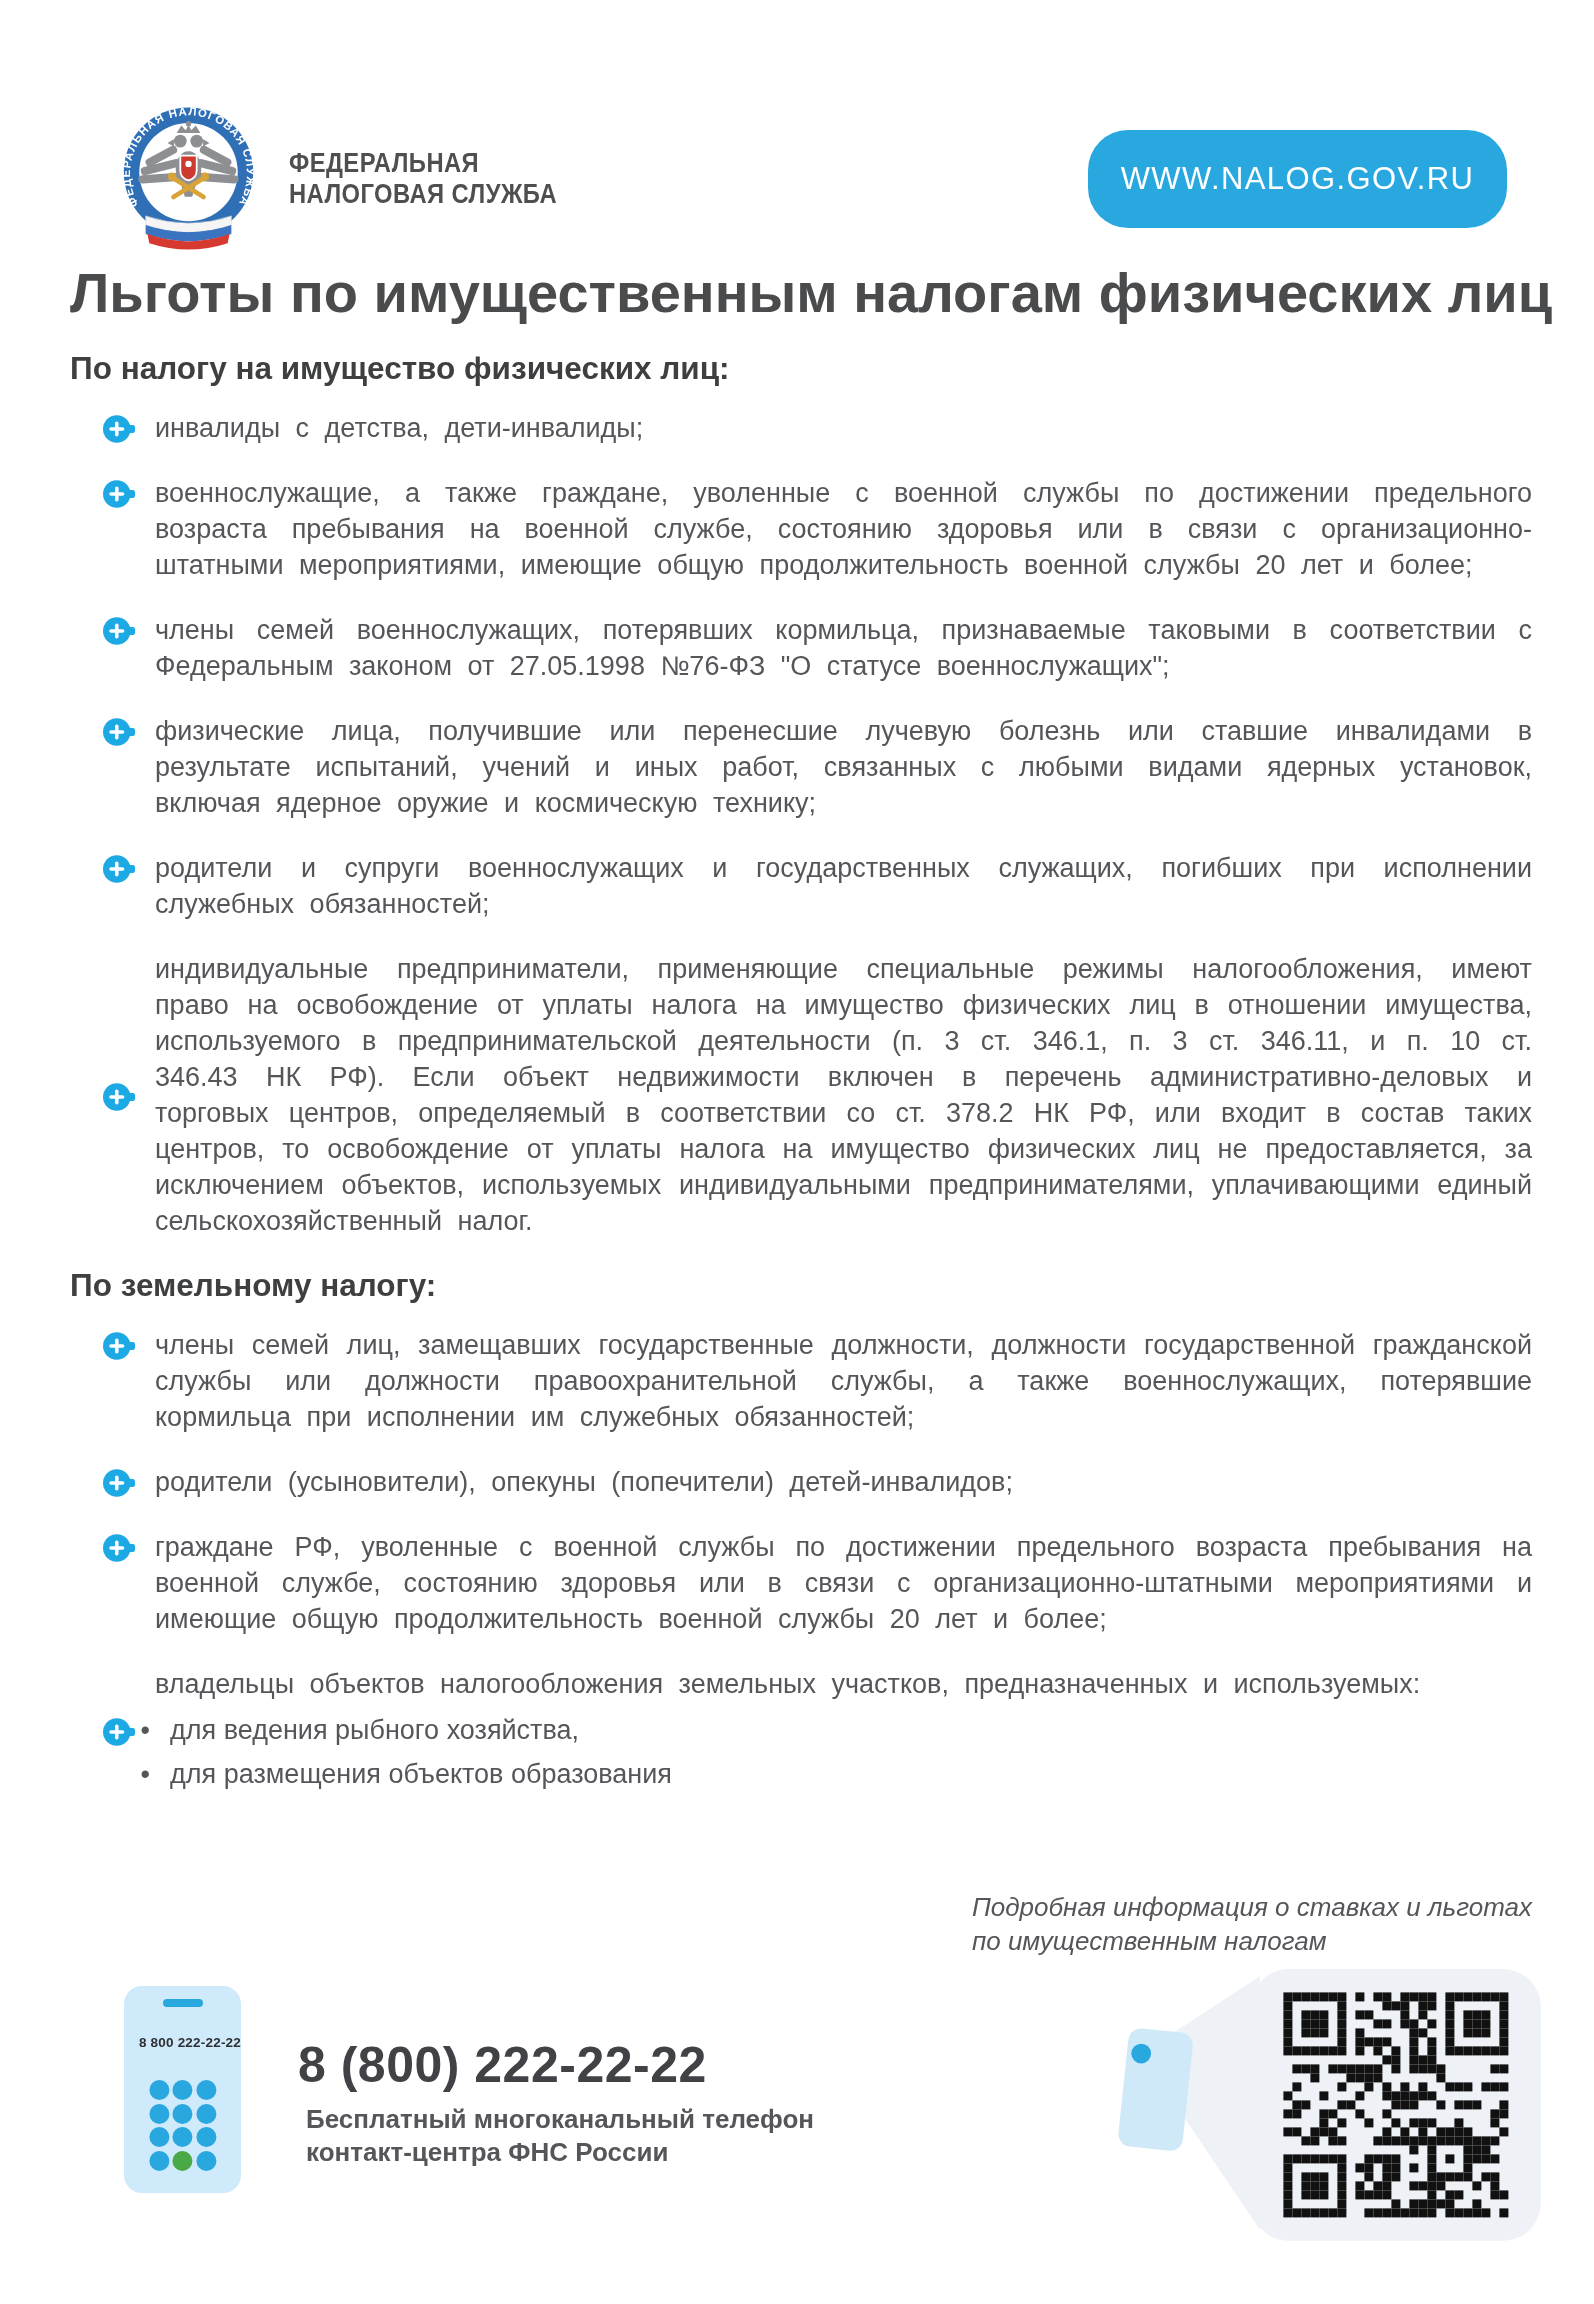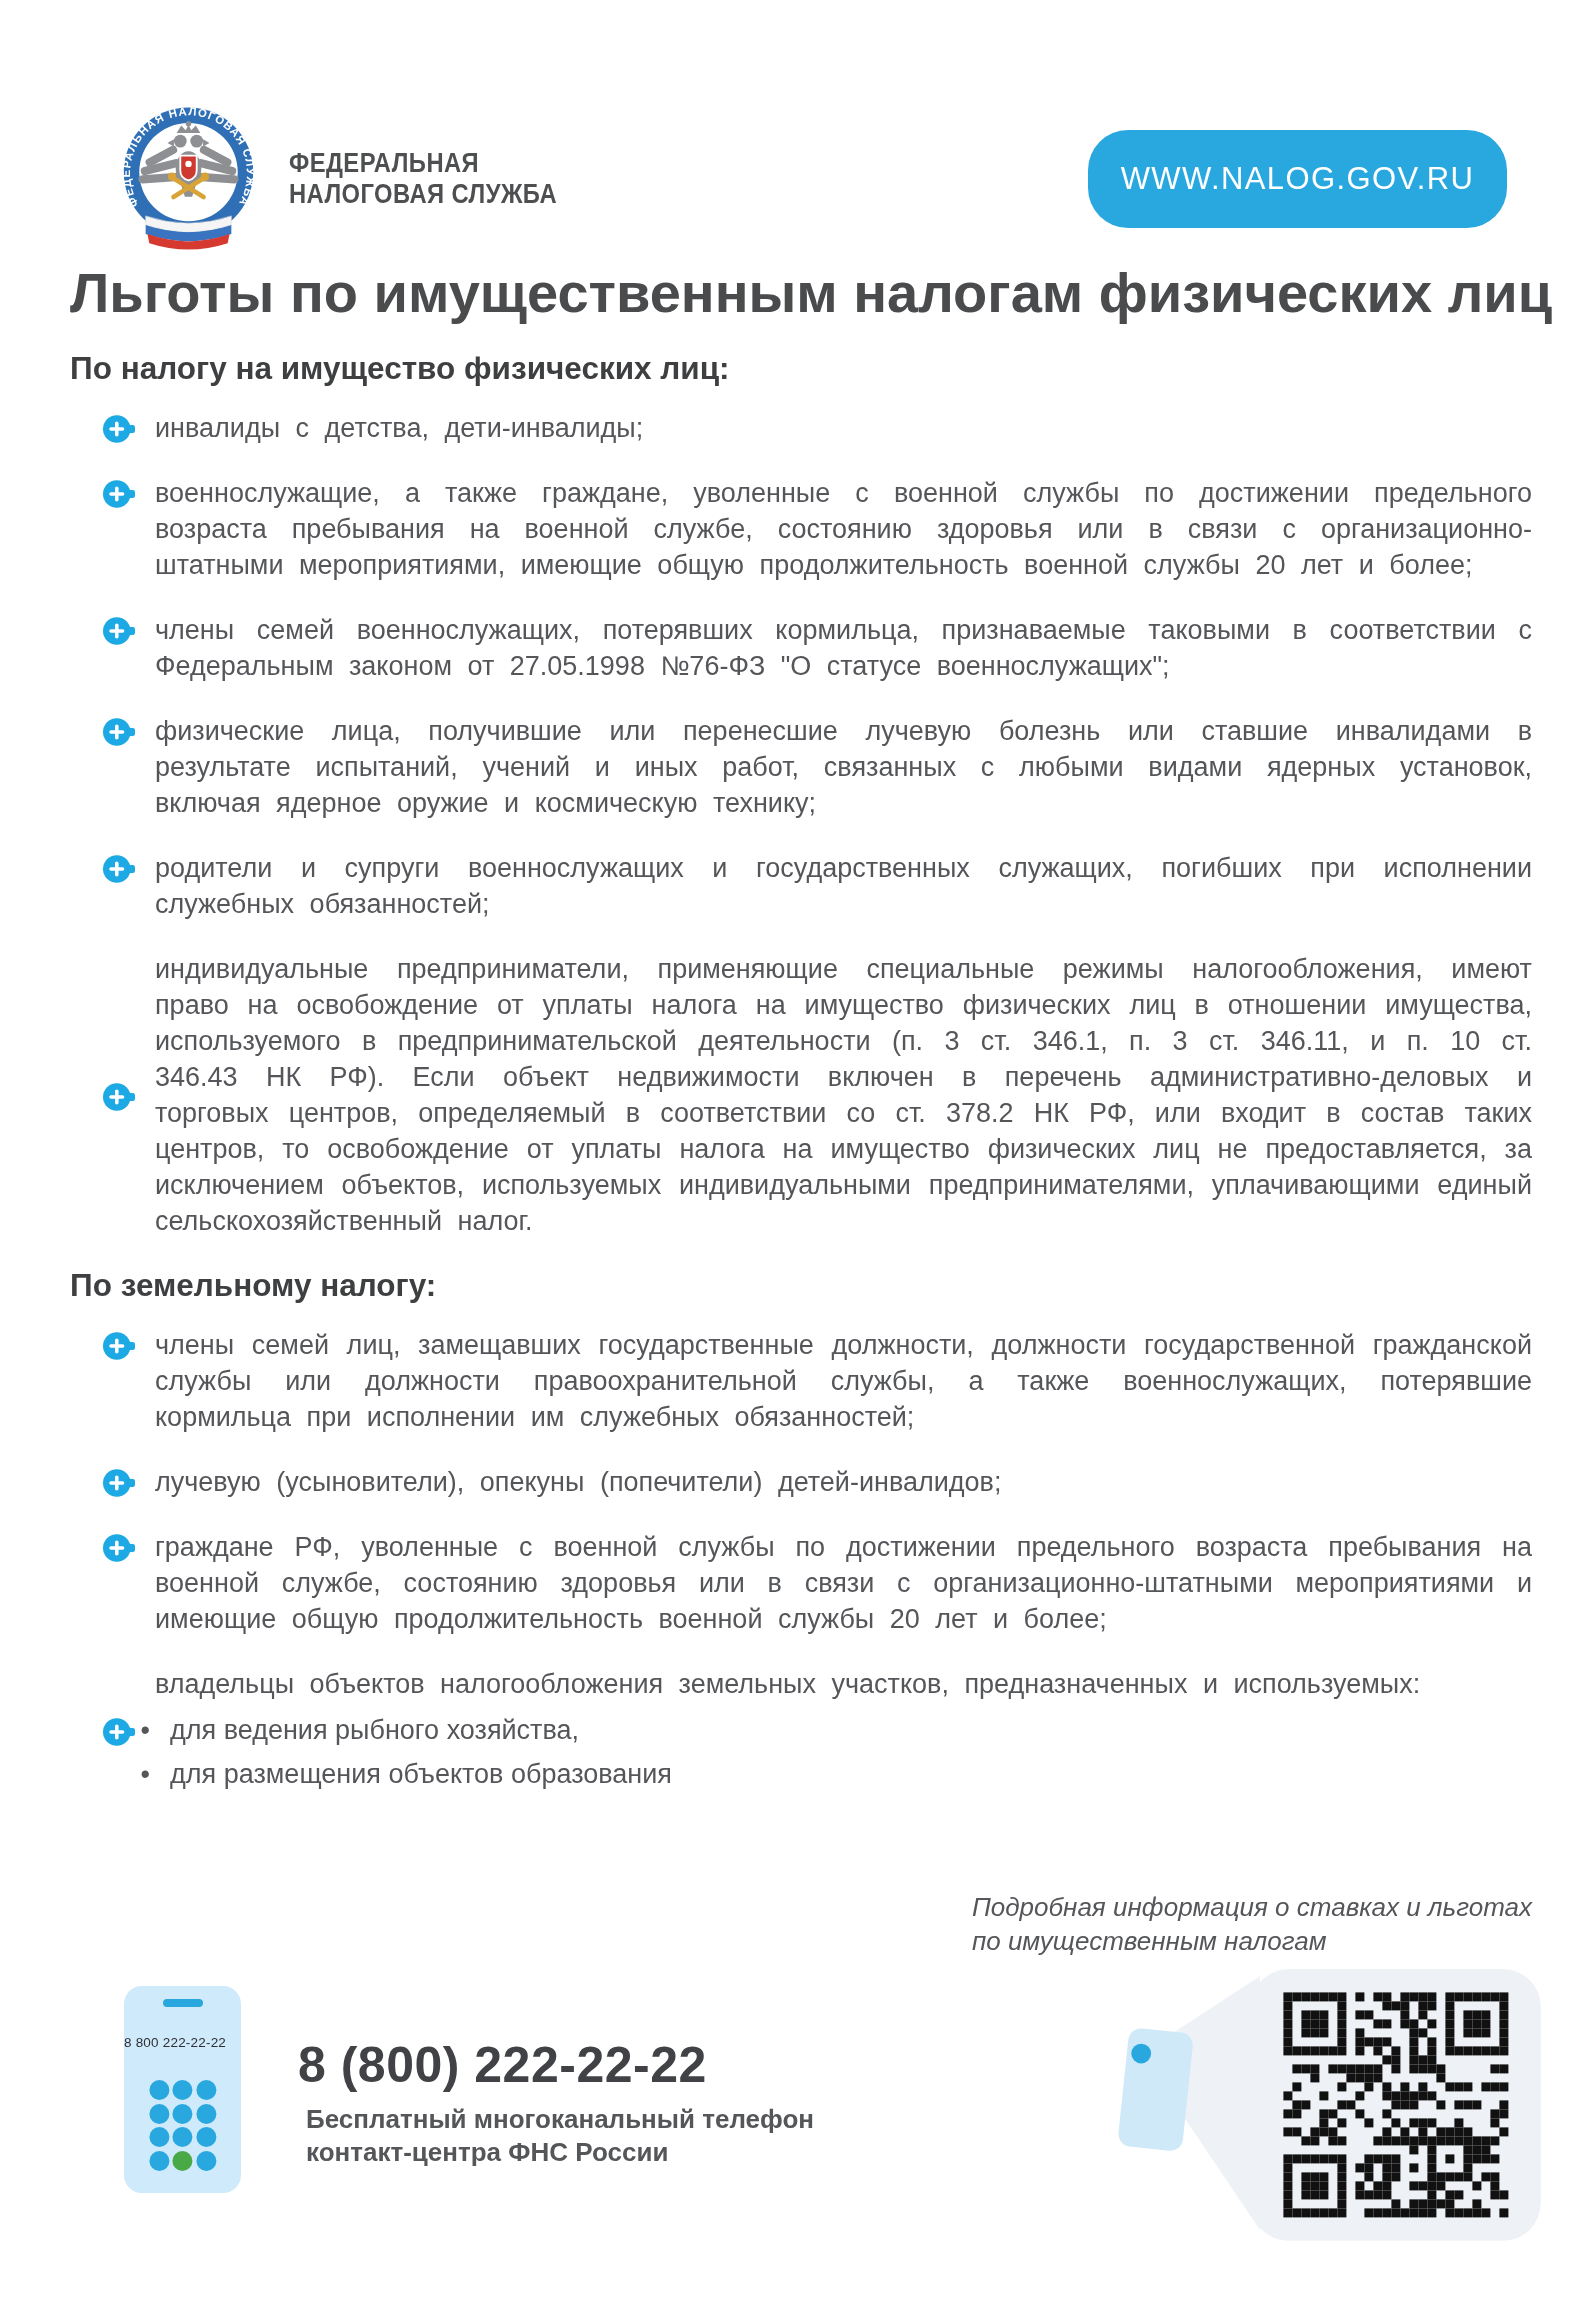--- a/index.html
+++ b/index.html
@@ -34,22 +34,22 @@
   li.subitem{display:flex;gap:20px;margin:5.4px 0 0 -14.4px;font-size:27px;line-height:38px;}
   .subdot{flex:none;color:var(--body_text,#55565a);}
   
   .note{position:absolute;right:63px;top:1890px;text-align:left;font-style:italic;
         font-size:26px;line-height:34px;color:var(--body_text,#55565a);}
   
   .phone-icon{position:absolute;left:124px;top:1986px;width:117px;height:207px;
               border-radius:18px;background:var(--phone_body,#cfeafb);}
   .speaker{position:absolute;left:50%;top:12.6px;transform:translateX(-50%);
            width:40px;height:8px;border-radius:4.5px;background:var(--accent,#29a8e0);}
-  .phone-label{position:absolute;top:49px;width:100%;text-align:left;
-               font-size:13.5px;font-weight:normal;color:#2f3033;letter-spacing:0.2px;}
+  .phone-label{position:absolute;top:49px;width:100%;text-align:right;
+               font-size:13.5px;font-weight:bold;color:#2f3033;letter-spacing:0.2px;}
   .keypad{position:absolute;left:50%;top:94px;transform:translateX(-50%);
           display:grid;grid-template-columns:repeat(3,20px);grid-auto-rows:20px;
           column-gap:3.6px;row-gap:3.6px;}
   .dot{width:20px;height:20px;border-radius:50%;background:var(--accent,#29a8e0);}
   .dot.green{background:var(--green,#4aa947);}
   .phone-number{position:absolute;left:298px;top:2036px;font-size:50px;font-weight:bold;
                 color:#414246;letter-spacing:0.5px;white-space:nowrap;}
   .phone-caption{position:absolute;left:306px;top:2103px;font-size:26px;line-height:33px;
                  color:var(--body_text,#55565a);font-weight:bold;}
   .qr-wrap{position:absolute;left:1116px;top:1960px;width:450px;height:297px;}
@@ -216,21 +216,21 @@
   <li class="bitem">
     <span class="plus">
       <svg viewBox="0 0 36 31" width="32" height="28">
         <circle cx="15.5" cy="15.5" r="15.5" fill="currentColor"></circle>
         <rect x="28" y="11" width="8" height="9" rx="2.5" fill="currentColor"></rect>
         <rect x="7" y="13.5" width="17" height="4" rx="2" fill="#ffffff"></rect>
         <rect x="13.5" y="7" width="4" height="17" rx="2" fill="#ffffff"></rect>
       </svg>
     </span>
     <span class="bcol">
-      <p class="btxt">лучевую (усыновители), опекуны (попечители) детей-инвалидов;</p>
+      <p class="btxt">родители (усыновители), опекуны (попечители) детей-инвалидов;</p>
     </span>
   </li>
 
   <li class="bitem">
     <span class="plus">
       <svg viewBox="0 0 36 31" width="32" height="28">
         <circle cx="15.5" cy="15.5" r="15.5" fill="currentColor"></circle>
         <rect x="28" y="11" width="8" height="9" rx="2.5" fill="currentColor"></rect>
         <rect x="7" y="13.5" width="17" height="4" rx="2" fill="#ffffff"></rect>
         <rect x="13.5" y="7" width="4" height="17" rx="2" fill="#ffffff"></rect>

